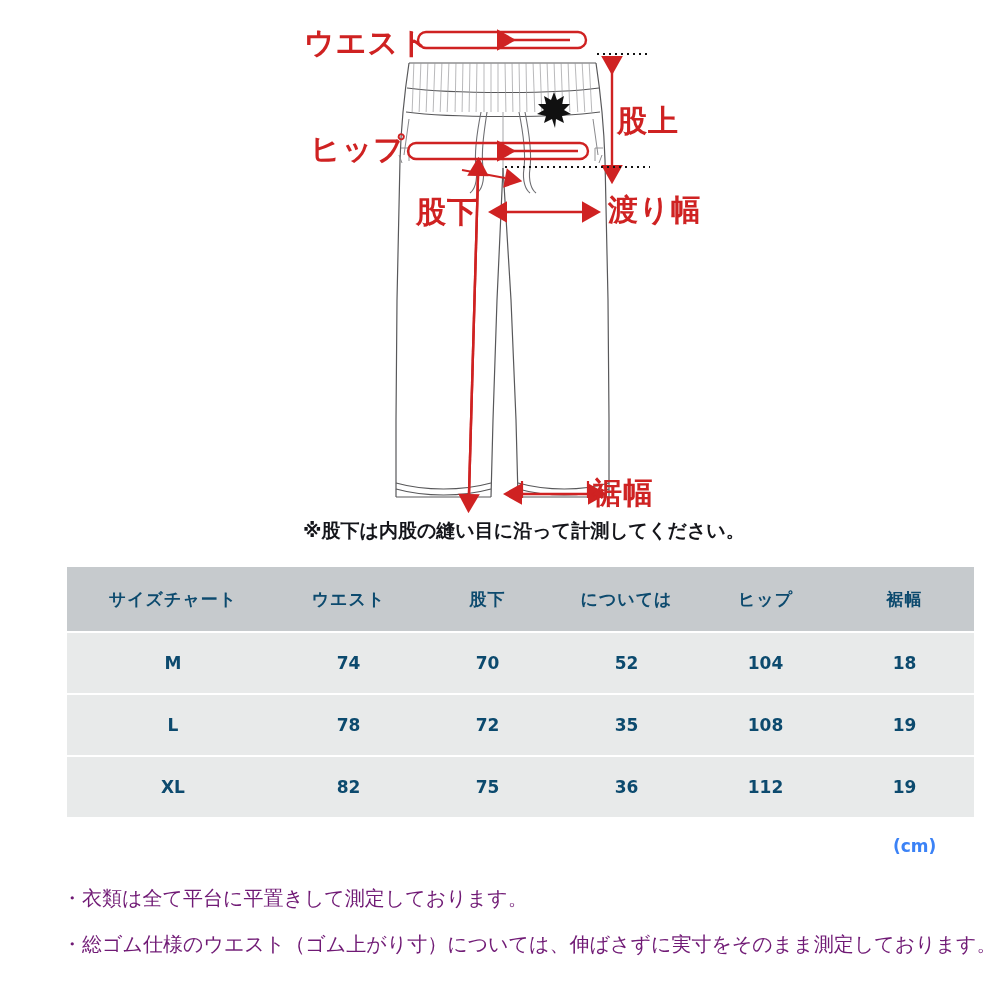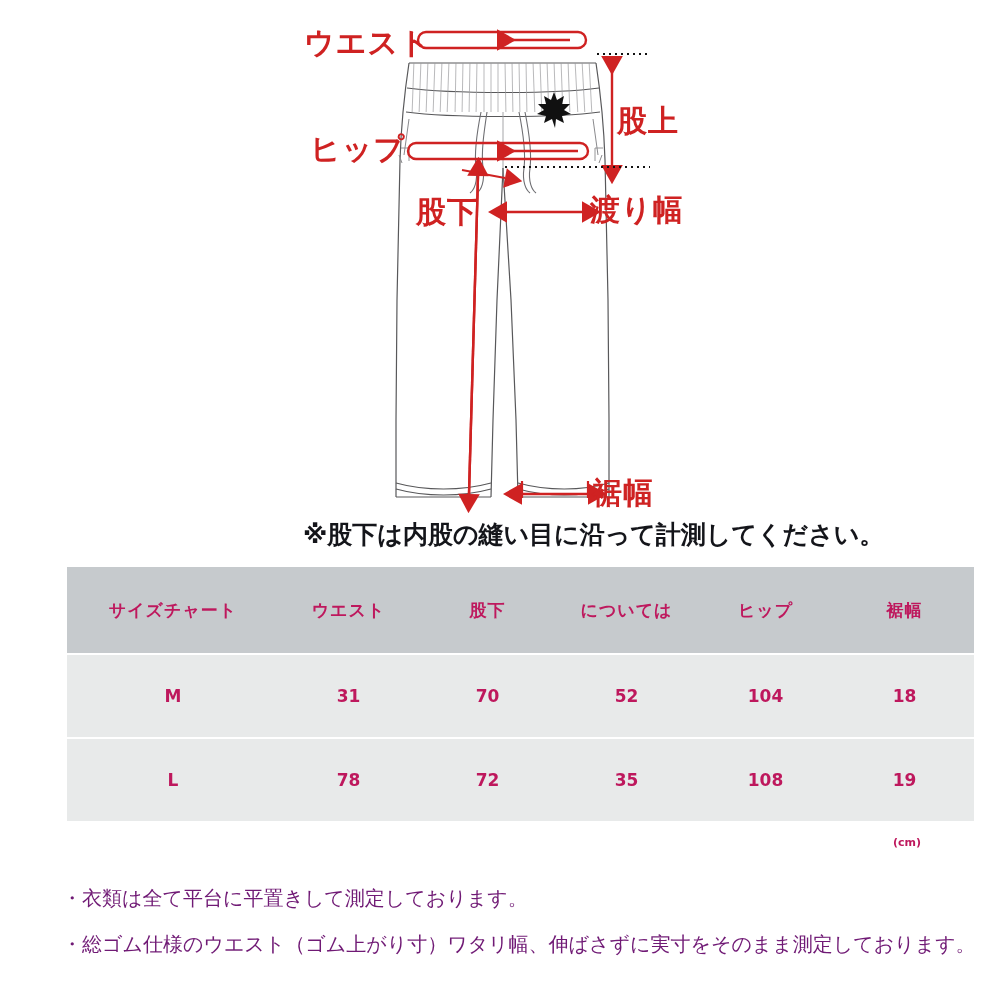--- a/index.html
+++ b/index.html
@@ -23,42 +23,42 @@
     font-size:30px;
     line-height:1;
     letter-spacing:1px;
     white-space:nowrap;
     font-family:"DejaVu Sans","Liberation Sans",sans-serif;
   }
   #lbl-waist{left:304px;top:28px;}
   #lbl-hip{left:310px;top:134px;}
   #lbl-rise{left:617px;top:88px;margin-top:18px;}
   #lbl-inseam{left:416px;top:197px;}
-  #lbl-thigh{left:590px;top:195px;}
+  #lbl-thigh{left:608px;top:195px;}
   #lbl-hem{left:592px;top:478px;}
 
   .note-measure{
     position:absolute;left:303px;top:518px;
-    font-size:25px;font-weight:700;color:#14151a;
+    font-size:19px;font-weight:700;color:#14151a;
     letter-spacing:0px;white-space:nowrap;
     font-family:"DejaVu Sans","Liberation Sans",sans-serif;
   }
 
   
   .sizetable{
     position:absolute;left:67px;top:567px;
     width:866px;
     border-collapse:collapse;
     table-layout:fixed;
   }
   .sizetable th,.sizetable td{
     text-align:center;
     font-family:"DejaVu Sans","Liberation Sans",sans-serif;
-    color:#be185d;
-    padding:12px;
+    color:#0c4a6e;
+    padding:1px;
     border:0;
   }
   .sizetable thead th{
     background:#c6cacd;
     height:62px;
     font-size:17px;
     font-weight:700;
     letter-spacing:1px;
   }
   .sizetable tbody td{
@@ -66,21 +66,21 @@
     height:58px;
     font-size:17px;
     font-weight:700;
     border-top:2px solid #ffffff;
   }
   .col-size{width:212px;}
   .col-m{width:139px;}
 
   .unit{
     position:absolute;left:893px;top:836px;
-    font-size:11px;font-weight:700;color:#be185d;
+    font-size:17px;font-weight:700;color:#3b82f6;
     font-family:"DejaVu Sans","Liberation Sans",sans-serif;
   }
 
   
   .notes{position:absolute;left:62px;top:862px;width:900px;}
   .note-line{
     font-size:20px;
     color:#701a75;
     line-height:1;
     margin-bottom:18px;
@@ -238,37 +238,45 @@
         <th>ウエスト</th>
         <th>股下</th>
         <th>については</th>
         <th>ヒップ</th>
         <th>裾幅</th>
       </tr>
     </thead>
     <tbody>
       <tr>
         <td>M</td>
-        <td>31</td>
+        <td>74</td>
         <td>70</td>
         <td>52</td>
         <td>104</td>
         <td>18</td>
       </tr>
       <tr>
         <td>L</td>
         <td>78</td>
         <td>72</td>
         <td>35</td>
         <td>108</td>
         <td>19</td>
       </tr>
+      <tr>
+        <td>XL</td>
+        <td>82</td>
+        <td>75</td>
+        <td>36</td>
+        <td>112</td>
+        <td>19</td>
+      </tr>
     </tbody>
   </table>
 
   <div class="unit">(cm)</div>
 
   <div class="notes">
     <div class="note-line">・衣類は全て平台に平置きして測定しております。</div>
-    <div class="note-line">・総ゴム仕様のウエスト（ゴム上がり寸）ワタリ幅、伸ばさずに実寸をそのまま測定しております。</div>
+    <div class="note-line">・総ゴム仕様のウエスト（ゴム上がり寸）については、伸ばさずに実寸をそのまま測定しております。</div>
   </div>
 
 </div>
 
 </body></html>

